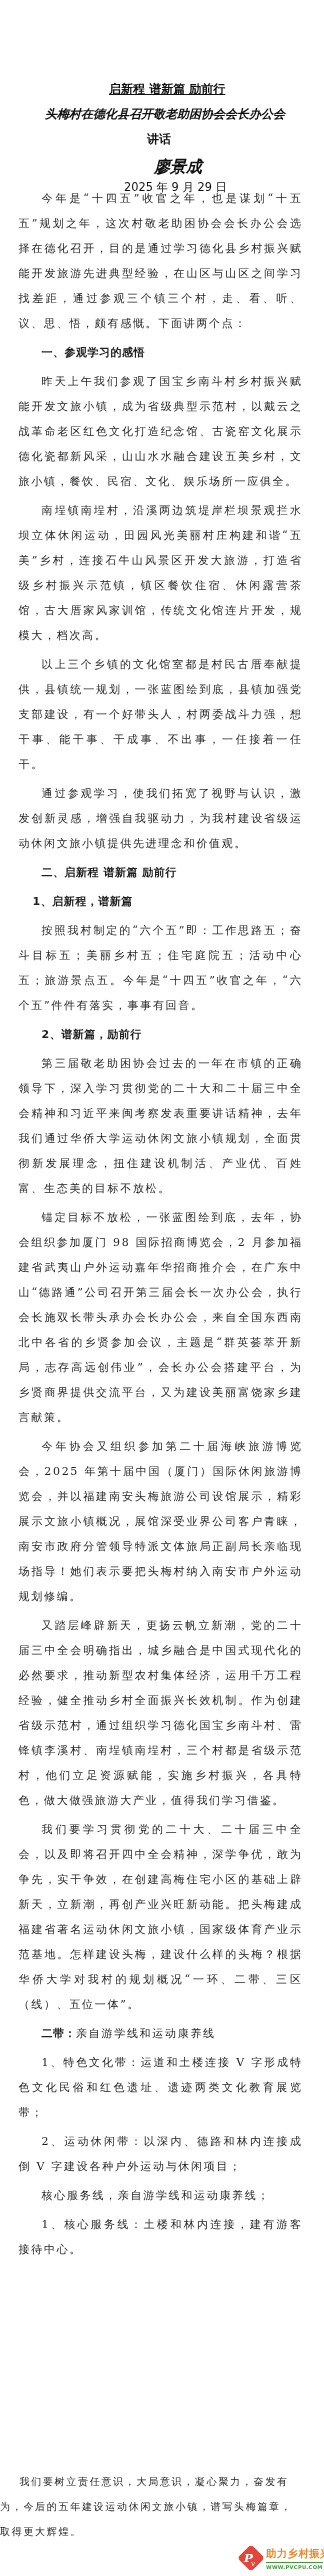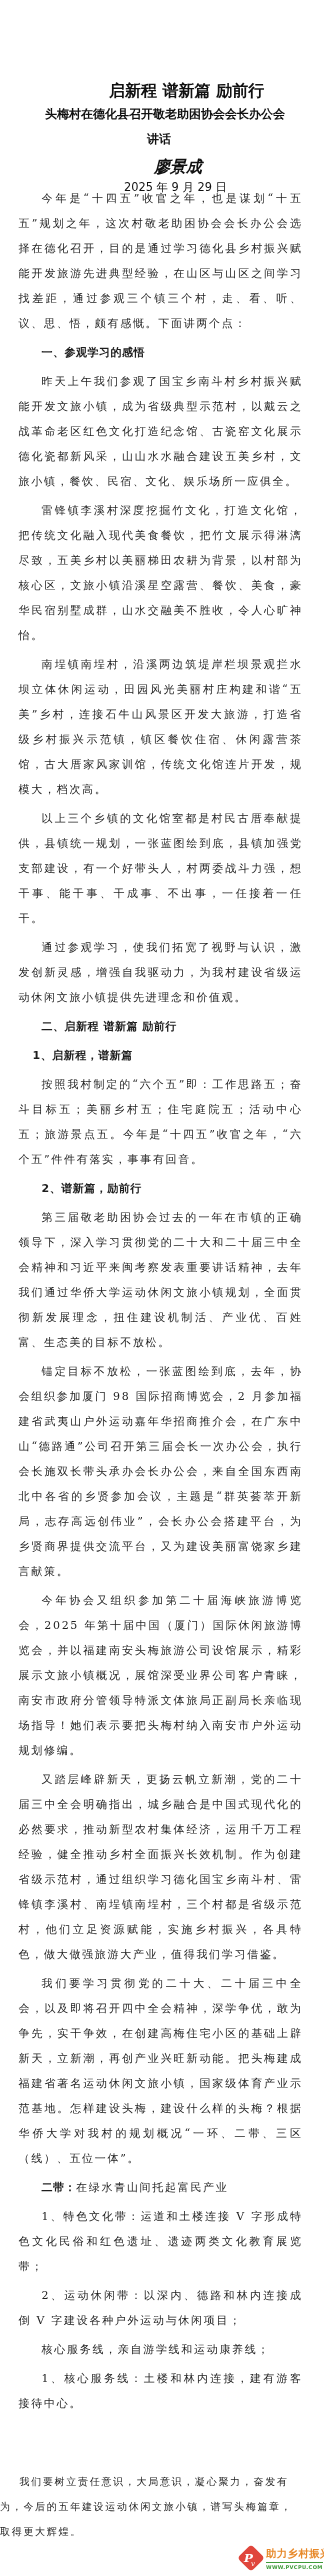--- a/index.html
+++ b/index.html
@@ -13,22 +13,22 @@
   }
   .page { position: absolute; left: 0; top: 0; width: 324px; }
   .title-block { position: absolute; left: 0; top: 81px; width: 324px; }
   .t-line {
     font-family: "DejaVu Sans", "Liberation Sans", sans-serif;
     font-weight: bold;
     color: #111;
     white-space: nowrap;
     position: absolute;
   }
-  .t1 { top: 0; left: 109px; font-size: 16px; letter-spacing: 0px; }
-  .t2 { top: 25px; left: 45px; font-size: 12px; letter-spacing: 0px; }
+  .t1 { top: 0; left: 109px; font-size: 12px; letter-spacing: 0px; text-decoration: underline; }
+  .t2 { top: 25px; left: 45px; font-size: 12px; letter-spacing: 0px; font-style: italic; }
   .t3 { top: 50px; left: 147px; font-size: 12px; }
   .t4 { top: 76px; left: 154px; font-size: 16px; font-style: italic; }
   .t5 { top: 99px; left: 124px; font-size: 11.4px; font-weight: normal; font-family: "DejaVu Sans", "Liberation Sans", sans-serif; }
 
   .body-text {
     position: absolute;
     left: 14.6px;
     top: 182px;
     width: 292px;
     font-size: 11px;
@@ -105,34 +105,33 @@
     <div class="t-line t2">头梅村在德化县召开敬老助困协会会长办公会</div>
     <div class="t-line t3">讲话</div>
     <div class="t-line t4">廖景成</div>
     <div class="t-line t5">2025 年 9 月 29 日</div>
   </div>
 
   <div class="body-text">
     <p>今年是“十四五”收官之年，也是谋划“十五五”规划之年，这次村敬老助困协会会长办公会选择在德化召开，目的是通过学习德化县乡村振兴赋能开发旅游先进典型经验，在山区与山区之间学习找差距，通过参观三个镇三个村，走、看、听、议、思、悟，颇有感慨。下面讲两个点：</p>
     <p class="h1">一、参观学习的感悟</p>
     <p>昨天上午我们参观了国宝乡南斗村乡村振兴赋能开发文旅小镇，成为省级典型示范村，以戴云之战革命老区红色文化打造纪念馆、古瓷窑文化展示德化瓷都新风采，山山水水融合建设五美乡村，文旅小镇，餐饮、民宿、文化、娱乐场所一应俱全。</p>
-    <p>雷锋镇李溪村深度挖掘竹文化，打造文化馆，把传统文化融入现代美食餐饮，把竹文展示得淋漓尽致，五美乡村以美丽梯田农耕为背景，以村部为核心区，文旅小镇沿溪星空露营、餐饮、美食，豪华民宿别墅成群，山水交融美不胜收，令人心旷神怡。</p>
     <p>南埕镇南埕村，沿溪两边筑堤岸栏坝景观拦水坝立体休闲运动，田园风光美丽村庄构建和谐“五美”乡村，连接石牛山风景区开发大旅游，打造省级乡村振兴示范镇，镇区餐饮住宿、休闲露营茶馆，古大厝家风家训馆，传统文化馆连片开发，规模大，档次高。</p>
     <p>以上三个乡镇的文化馆室都是村民古厝奉献提供，县镇统一规划，一张蓝图绘到底，县镇加强党支部建设，有一个好带头人，村两委战斗力强，想干事、能干事、干成事、不出事，一任接着一任干。</p>
     <p>通过参观学习，使我们拓宽了视野与认识，激发创新灵感，增强自我驱动力，为我村建设省级运动休闲文旅小镇提供先进理念和价值观。</p>
     <p class="h1">二、启新程  谱新篇  励前行</p>
     <p class="h2 a">1、启新程，谱新篇</p>
     <p>按照我村制定的“六个五”即：工作思路五；奋斗目标五；美丽乡村五；住宅庭院五；活动中心五；旅游景点五。今年是“十四五”收官之年，“六个五”件件有落实，事事有回音。</p>
     <p class="h2 b">2、谱新篇，励前行</p>
     <p>第三届敬老助困协会过去的一年在市镇的正确领导下，深入学习贯彻党的二十大和二十届三中全会精神和习近平来闽考察发表重要讲话精神，去年我们通过华侨大学运动休闲文旅小镇规划，全面贯彻新发展理念，扭住建设机制活、产业优、百姓富、生态美的目标不放松。</p>
     <p>锚定目标不放松，一张蓝图绘到底，去年，协会组织参加厦门 98 国际招商博览会，2 月参加福建省武夷山户外运动嘉年华招商推介会，在广东中山“德路通”公司召开第三届会长一次办公会，执行会长施双长带头承办会长办公会，来自全国东西南北中各省的乡贤参加会议，主题是“群英荟萃开新局，志存高远创伟业”，会长办公会搭建平台，为乡贤商界提供交流平台，又为建设美丽富饶家乡建言献策。</p>
     <p>今年协会又组织参加第二十届海峡旅游博览会，2025 年第十届中国（厦门）国际休闲旅游博览会，并以福建南安头梅旅游公司设馆展示，精彩展示文旅小镇概况，展馆深受业界公司客户青睐，南安市政府分管领导特派文体旅局正副局长亲临现场指导！她们表示要把头梅村纳入南安市户外运动规划修编。</p>
     <p>又踏层峰辟新天，更扬云帆立新潮，党的二十届三中全会明确指出，城乡融合是中国式现代化的必然要求，推动新型农村集体经济，运用千万工程经验，健全推动乡村全面振兴长效机制。作为创建省级示范村，通过组织学习德化国宝乡南斗村、雷锋镇李溪村、南埕镇南埕村，三个村都是省级示范村，他们立足资源赋能，实施乡村振兴，各具特色，做大做强旅游大产业，值得我们学习借鉴。</p>
     <p>我们要学习贯彻党的二十大、二十届三中全会，以及即将召开四中全会精神，深学争优，敢为争先，实干争效，在创建高梅住宅小区的基础上辟新天，立新潮，再创产业兴旺新动能。把头梅建成福建省著名运动休闲文旅小镇，国家级体育产业示范基地。怎样建设头梅，建设什么样的头梅？根据华侨大学对我村的规划概况“一环、二带、三区（线）、五位一体”。</p>
-    <p><span class="lbl">二带：</span><span>在绿水青山间托起富民产业</span></p>
+    <p><span class="lbl">二带：</span><span>亲自游学线和运动康养线</span></p>
     <p>1、特色文化带：运道和土楼连接 V 字形成特色文化民俗和红色遗址、遗迹两类文化教育展览带；</p>
     <p>2、运动休闲带：以深内、德路和林内连接成倒 V 字建设各种户外运动与休闲项目；</p>
     <p>核心服务线，亲自游学线和运动康养线；</p>
     <p>1、核心服务线：土楼和林内连接，建有游客接待中心。</p>
 
   </div>
 
   <div class="last-para">
     <p>我们要树立责任意识，大局意识，凝心聚力，奋发有为，今后的五年建设运动休闲文旅小镇，谱写头梅篇章，取得更大辉煌。</p>
   </div>

